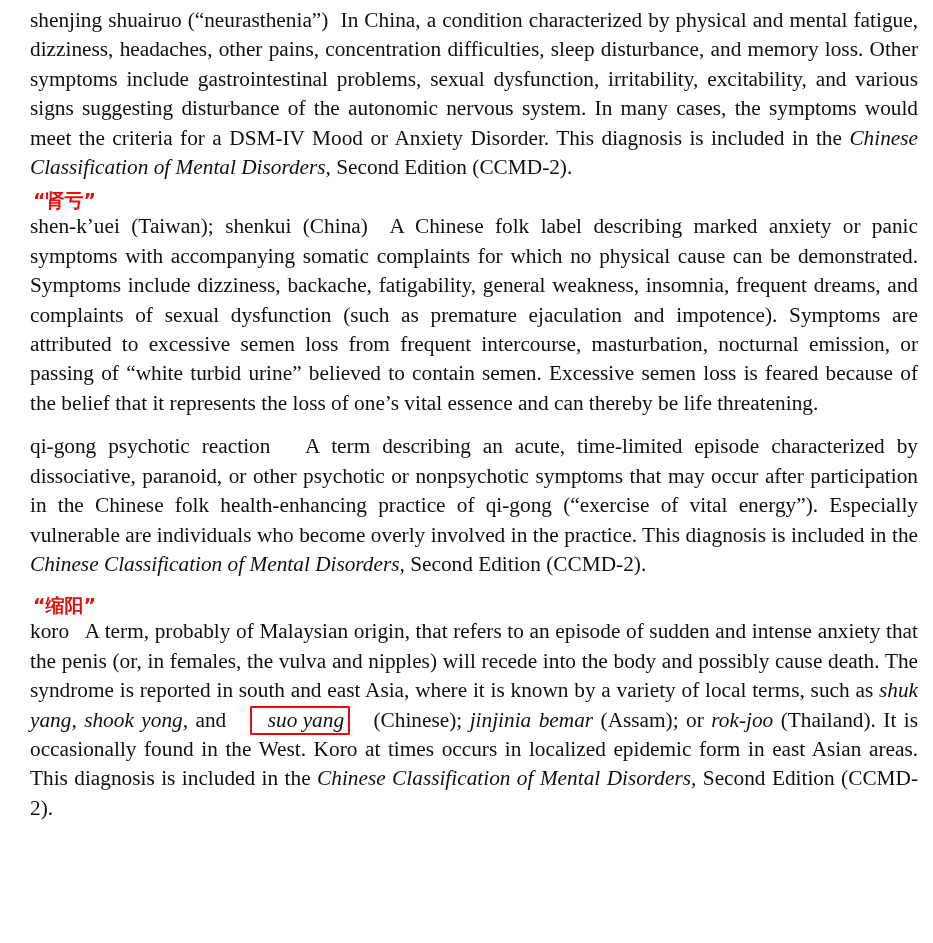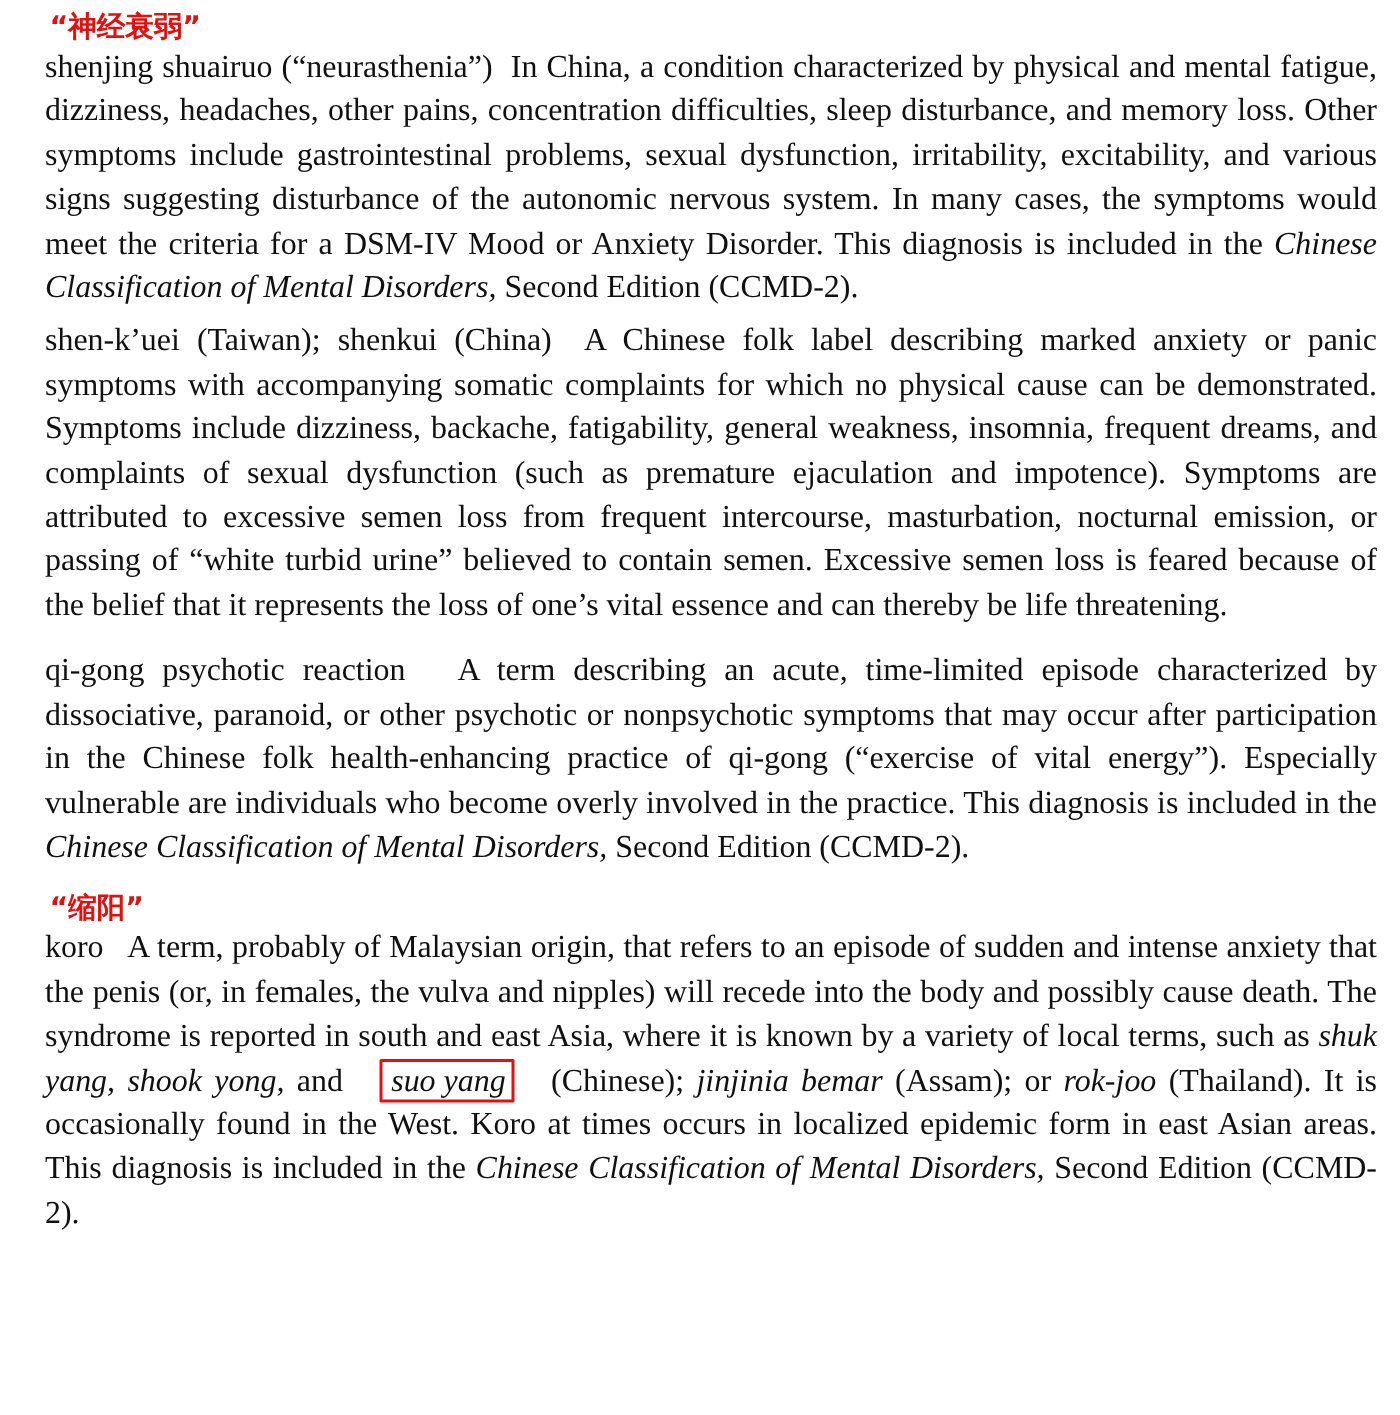--- a/index.html
+++ b/index.html
@@ -46,43 +46,43 @@
   }
   .term {
     font-weight: normal;
   }
   .ital {
     font-style: italic;
   }
   .boxed {
     border: 2.5px solid #e31010;
     border-radius: 1px;
-    padding: 0px 4px 1px 6px;
+    padding: 0px 4px 1px 16px;
     font-style: italic;
     display: inline-block;
     line-height: 24px;
     margin: 0 16px;
   }
   .sp-after-1 { height: 6px; }
   .sp-after-2 { height: 14px; }
   .sp-after-3 { height: 14px; }
 </style>
 </head>
 <body>
 
 <div id="page">
 
   <div class="entry">
-    <div class="cn-head">“神经衰弱”</div>
     <p class="body-text"><span class="term">shenjing shuairuo</span> <span>(“neurasthenia”)</span>&nbsp; <span>In China, a condition characterized by physical and mental fatigue, dizziness, headaches, other pains, concentration difficulties, sleep disturbance, and memory loss. Other symptoms include gastrointestinal problems, sexual dysfunction, irritability, excitability, and various signs suggesting disturbance of the autonomic nervous system. In many cases, the symptoms would meet the criteria for a DSM-IV Mood or Anxiety Disorder. This diagnosis is included in the </span><span class="ital">Chinese Classification of Mental Disorders,</span><span> Second Edition (CCMD-2).</span></p>
   </div>
 
   <div class="sp-after-1"></div>
 
   <div class="entry">
+    <div class="cn-head">“肾亏”</div>
     <p class="body-text"><span class="term">shen-k’uei</span> <span>(Taiwan);</span> <span class="term">shenkui</span> <span>(China)</span>&nbsp; <span>A Chinese folk label describing marked anxiety or panic symptoms with accompanying somatic complaints for which no physical cause can be demonstrated. Symptoms include dizziness, backache, fatigability, general weakness, insomnia, frequent dreams, and complaints of sexual dysfunction (such as premature ejaculation and impotence). Symptoms are attributed to excessive semen loss from frequent intercourse, masturbation, nocturnal emission, or passing of “white turbid urine” believed to contain semen. Excessive semen loss is feared because of the belief that it represents the loss of one’s vital essence and can thereby be life threatening.</span></p>
   </div>
 
   <div class="sp-after-2"></div>
 
   <div class="entry">
     <p class="body-text"><span class="term">qi-gong psychotic reaction</span>&nbsp;&nbsp; <span>A term describing an acute, time-limited episode characterized by dissociative, paranoid, or other psychotic or nonpsychotic symptoms that may occur after participation in the Chinese folk health-enhancing practice of qi-gong (“exercise of vital energy”). Especially vulnerable are individuals who become overly involved in the practice. This diagnosis is included in the </span><span class="ital">Chinese Classification of Mental Disorders,</span><span> Second Edition (CCMD-2).</span></p>
   </div>
 
   <div class="sp-after-3"></div>

